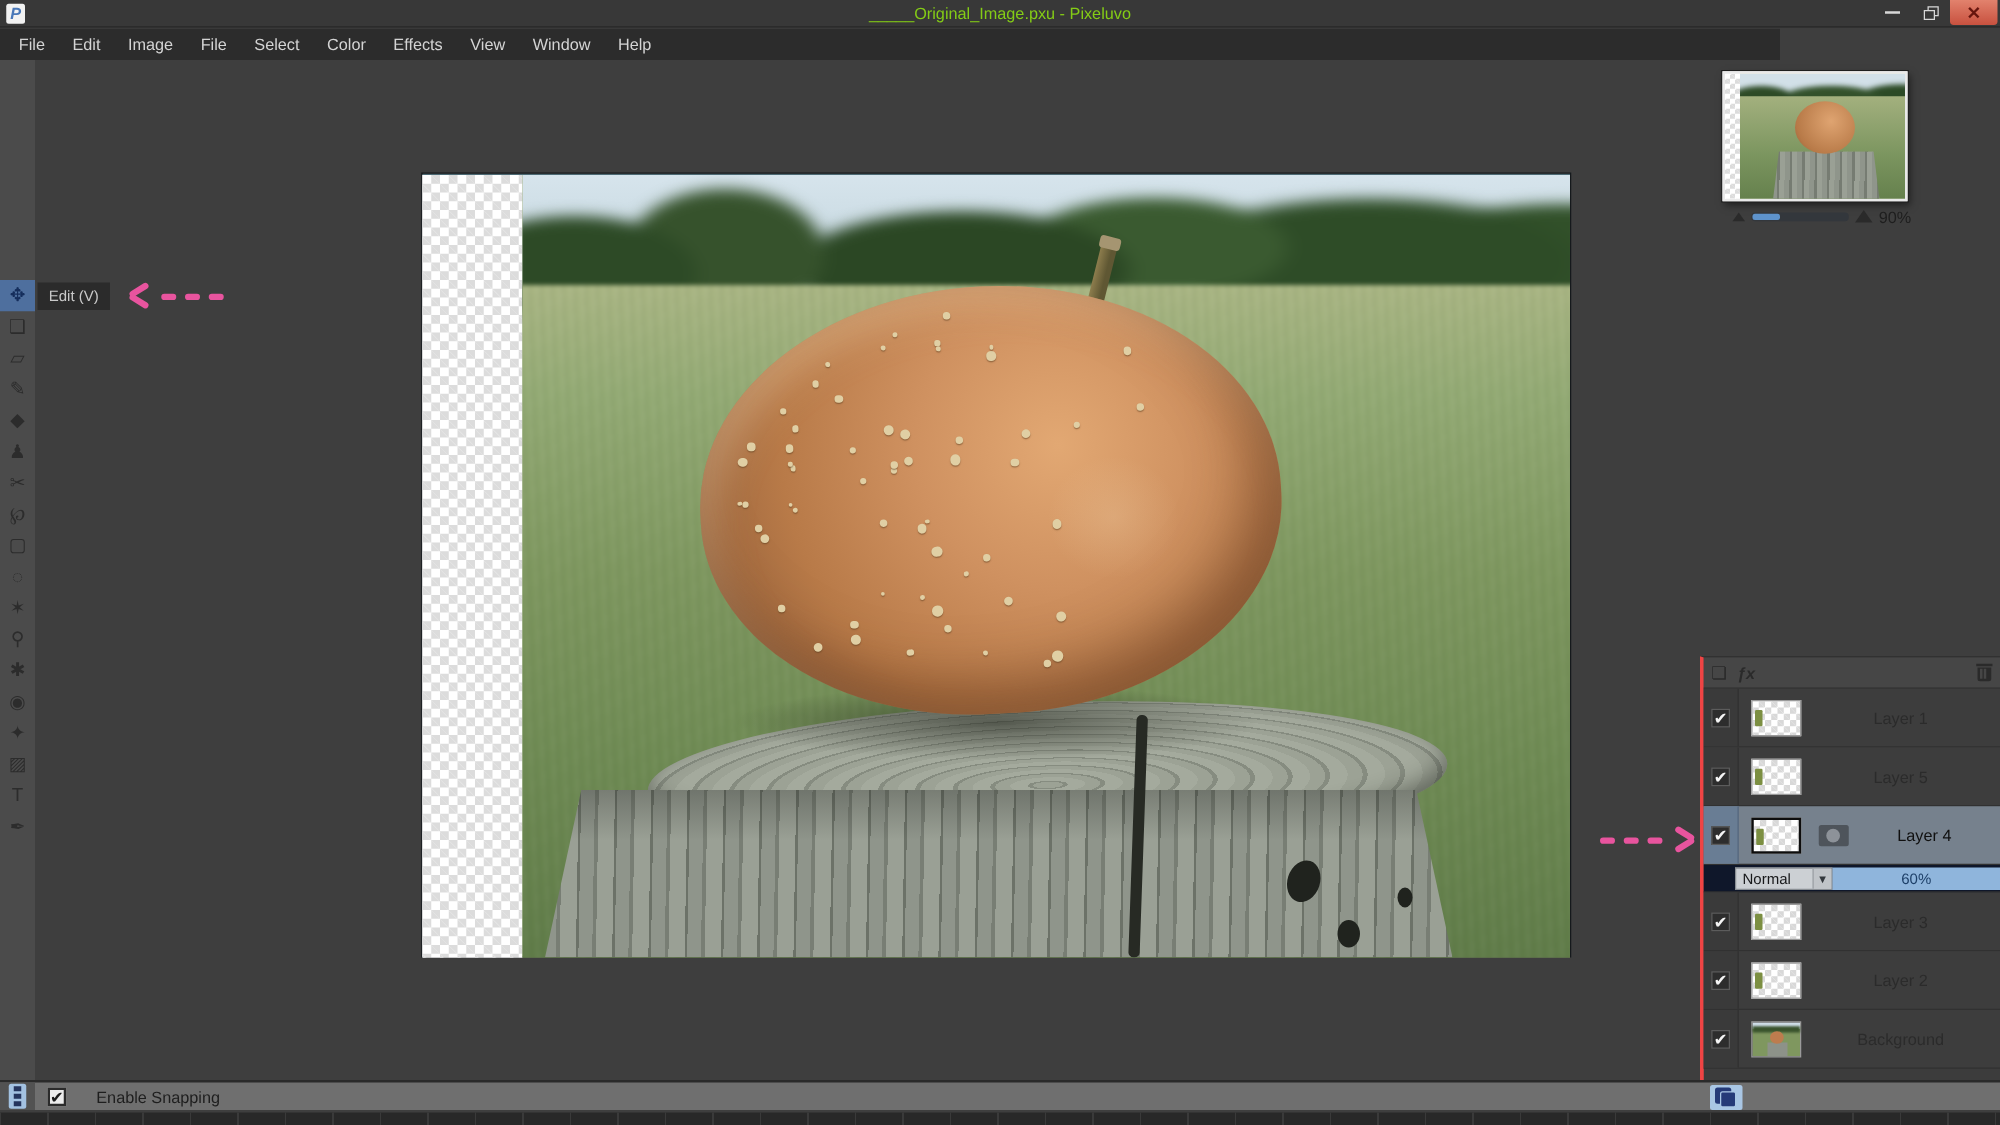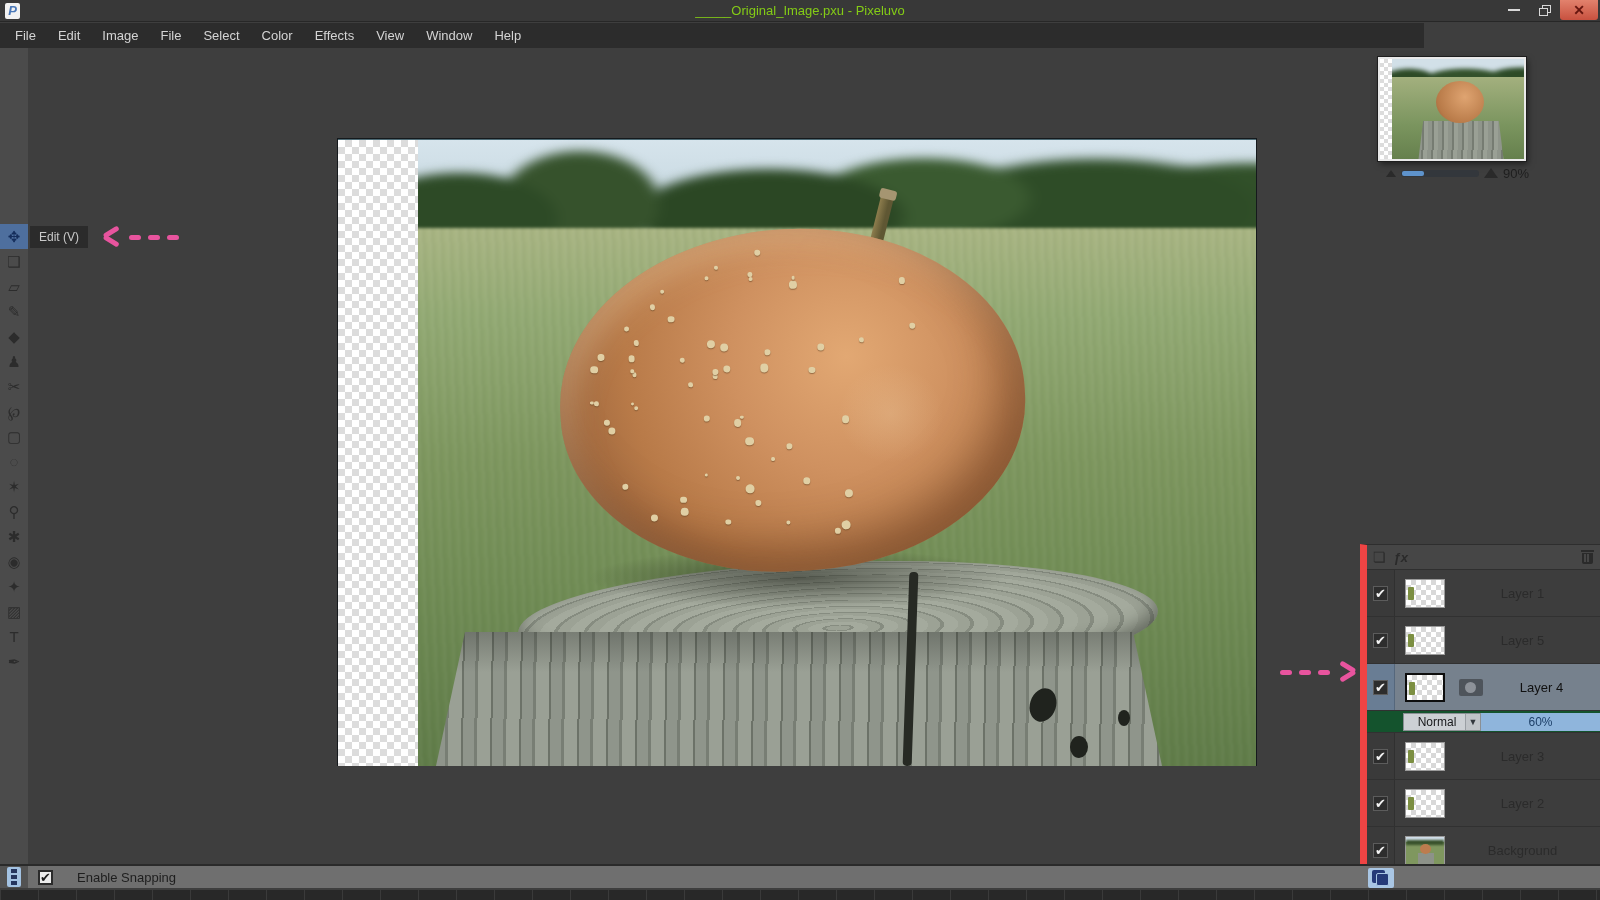--- a/index.html
+++ b/index.html
@@ -109,22 +109,22 @@
     background:repeating-linear-gradient(91deg,#8f958b 0 4px,#767c72 4px 6px,#9aa095 6px 10px);}
   .nav-apple{position:absolute;left:44px;top:22px;width:48px;height:42px;border-radius:50%;
     background:radial-gradient(circle at 60% 38%, #dfa471, #b87a48 70%, #8c5a36);}
   .nav-slider{position:absolute;left:1386px;top:165px;width:145px;height:16px;display:flex;align-items:center;gap:5px;}
   .tri-small{width:0;height:0;border-left:5px solid transparent;border-right:5px solid transparent;border-bottom:7px solid #2a2a2a;}
   .tri-big{width:0;height:0;border-left:7px solid transparent;border-right:7px solid transparent;border-bottom:10px solid #2a2a2a;}
   .nav-track{position:relative;width:78px;height:7px;background:#33373c;border-radius:3px;}
   .nav-fill{position:absolute;left:1px;top:1px;width:22px;height:5px;background:#5e93cc;border-radius:2px;}
   .nav-zoom{color:#1e1e1e;font-size:13px;}
   
-  .layers{position:absolute;left:1360px;top:544px;width:240px;height:341px;background:#3c3c3c;
-    border-left:7px solid #ef4444;border-top:1px solid #2e2e2e;}
+  .layers{position:absolute;left:1360px;top:525px;width:240px;height:341px;background:#3c3c3c;
+    border-left:3px solid #ef4444;border-top:1px solid #2e2e2e;}
   .layers-header{height:25px;background:#464646;border-bottom:1px solid #2f2f2f;display:flex;align-items:center;padding:0 6px;gap:8px;}
   .hicon{color:#2a2a2a;font-size:14px;line-height:1;}
   .hicon.fx{font-style:italic;font-weight:bold;font-size:13px;}
   .trash{margin-left:auto;position:relative;width:13px;height:14px;}
   .trash .lid{position:absolute;left:0;top:0;width:13px;height:2px;background:#2a2a2a;}
   .trash .can{position:absolute;left:1px;top:3px;width:11px;height:11px;background:#2a2a2a;border-radius:0 0 2px 2px;}
   .trash .can::after{content:"";position:absolute;left:2px;top:1px;width:1.5px;height:8px;background:#464646;box-shadow:3px 0 0 #464646;}
   .layer-row{height:47px;background:#3d3d3d;border-bottom:1px solid #313131;display:flex;align-items:center;}
   .cbcell{width:28px;height:100%;background:#3a3a3a;border-right:1px solid #303030;display:flex;align-items:center;justify-content:center;}
   .cb{width:15px;height:15px;background:#2d2d2d;border:1px solid #5c5c5c;color:#f4f4f4;font-size:13px;line-height:13px;text-align:center;}
@@ -134,21 +134,21 @@
       linear-gradient(45deg,#d8d8d8 25%,transparent 25% 75%,#d8d8d8 75%),
       linear-gradient(45deg,#d8d8d8 25%,#ffffff 25% 75%,#d8d8d8 75%);
     background-size:10px 10px;background-position:0 0,5px 5px;background-color:#fff;}
   .layer-name{flex:1;text-align:center;font-size:13px;color:#2b2b2b;}
   .layer-block.selected .layer-row{background:#76818d;}
   .layer-block.selected .cbcell{background:#697d94;border-right-color:#55677c;}
   .layer-block.selected .layer-name{color:#101010;}
   .layer-block.selected .thumb{border:2px solid #0d0d0d;}
   .mask-icon{width:24px;height:17px;margin-left:14px;background:#4e545b;border-radius:2px;position:relative;}
   .mask-icon::after{content:"";position:absolute;left:6px;top:3px;width:11px;height:11px;border-radius:50%;background:#8d9299;}
-  .blend-row{height:22px;background:#14532d;border-bottom:1px solid #313131;display:flex;align-items:center;padding-left:36px;text-align:center;}
+  .blend-row{height:22px;background:#0f172a;border-bottom:1px solid #313131;display:flex;align-items:center;padding-left:25px;}
   .blend-dd{width:78px;height:18px;background:#ccd0d4;border:1px solid #8a8f94;display:flex;align-items:center;}
   .blend-dd .lbl{flex:1;font-size:12px;color:#17181a;padding-left:5px;}
   .blend-dd .chevbox{width:15px;height:100%;background:#c0c4c8;border-left:1px solid #9a9fa4;
     color:#33383d;font-size:9px;display:flex;align-items:center;justify-content:center;}
   .opacity-bar{flex:1;height:18px;background:#8fb5dc;display:flex;align-items:center;justify-content:center;
     font-size:12px;color:#1d3f68;}
   .thumb.photo-mini{background:linear-gradient(#cfdde8 0 5px, #7f975f 5px);}
   .thumb.photo-mini .m-trees{position:absolute;left:0;top:3px;width:100%;height:5px;background:#39522c;filter:blur(1px);}
   .thumb.photo-mini .m-stump{position:absolute;left:12px;bottom:0;width:16px;height:11px;background:#8d9289;}
   .thumb.photo-mini .m-apple{position:absolute;left:14px;top:7px;width:11px;height:10px;border-radius:50%;background:#bd7c4e;}

